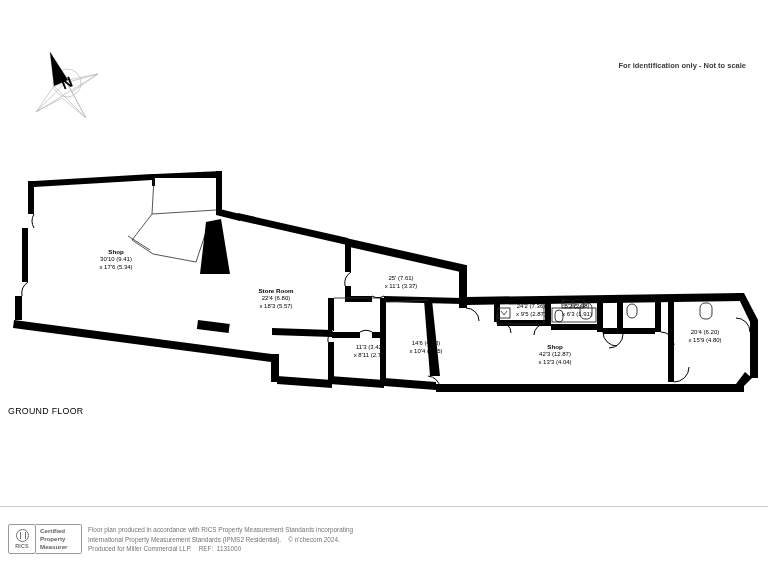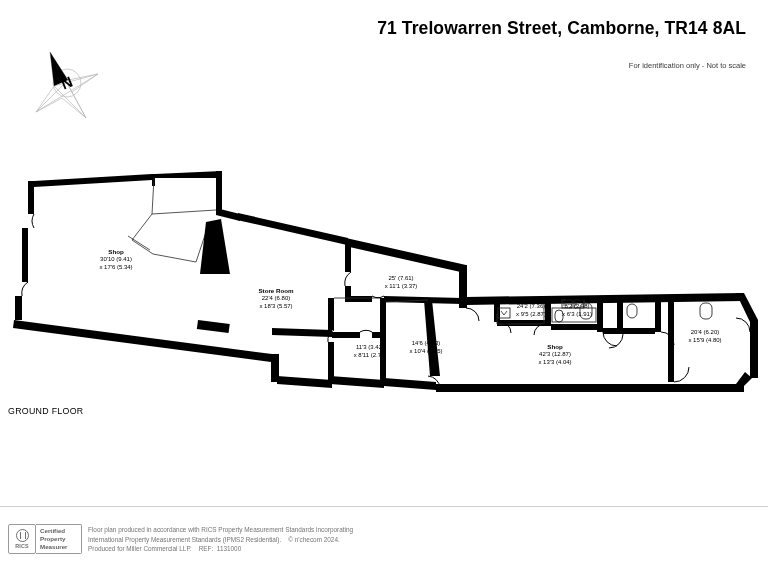--- a/index.html
+++ b/index.html
@@ -34,20 +34,21 @@
     white-space: nowrap;
     color: #000;
   }
   #plan-disclaimer {
     position: absolute;
     right: 22px;
     top: 61px;
     font-size: 7.5px;
     color: #3a3a3a;
     white-space: nowrap;
+    font-weight: bold;
   }
 
   
   #compass {
     position: absolute;
     left: 24px;
     top: 46px;
     width: 84px;
     height: 78px;
   }
@@ -169,21 +170,20 @@
     font-size: 6.4px;
     color: #757575;
     line-height: 1.5;
   }
   #footer-note span { display: block; white-space: pre; }
 </style>
 </head>
 <body>
 
 <div id="header">
-  <div id="plan-title">71 Trelowarren Street, Camborne, TR14 8AL</div>
   <div id="plan-disclaimer">For identification only - Not to scale</div>
 </div>
 
 <div id="compass">
   <svg width="84" height="78" viewBox="0 0 84 78">
 
     <g stroke="#b9b9b9" stroke-width="0.7" fill="none">
       <path d="M 26 6 L 44 34 L 74 28 L 48 46 L 62 72 L 38 52 L 12 66 L 30 40 Z"></path>
       <path d="M 26 6 L 48 46"></path>
       <path d="M 74 28 L 30 40"></path>

